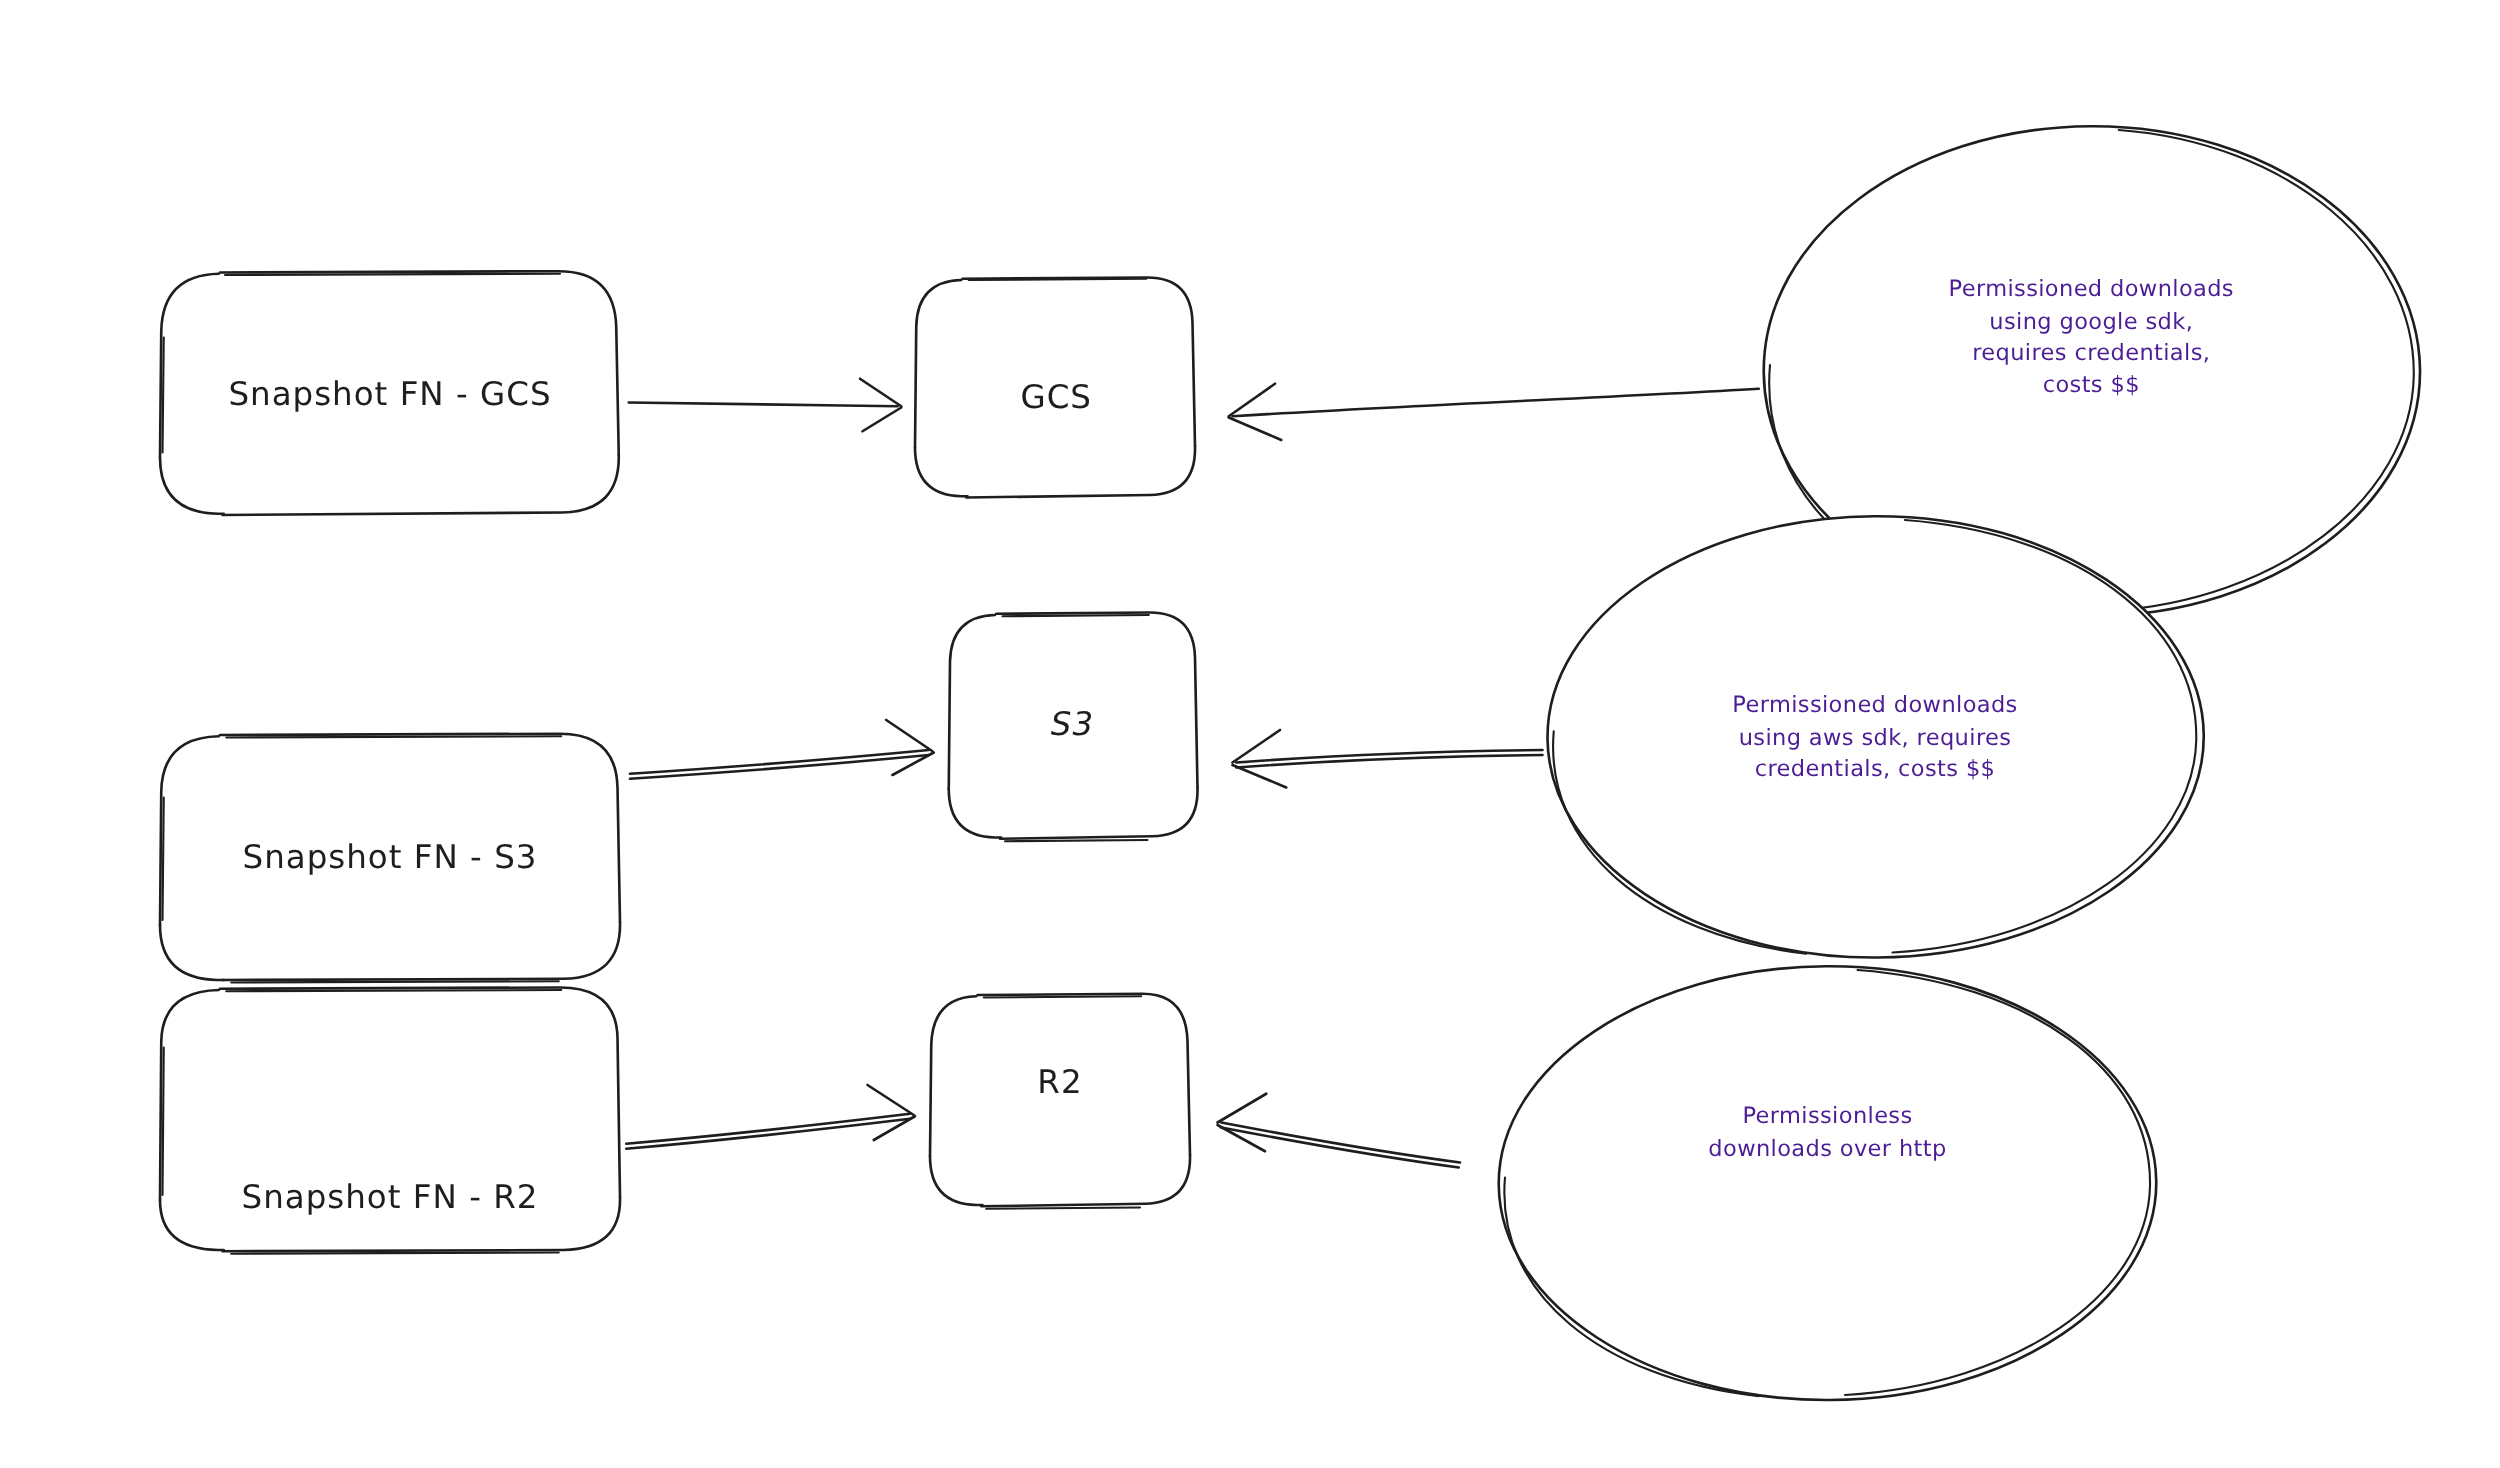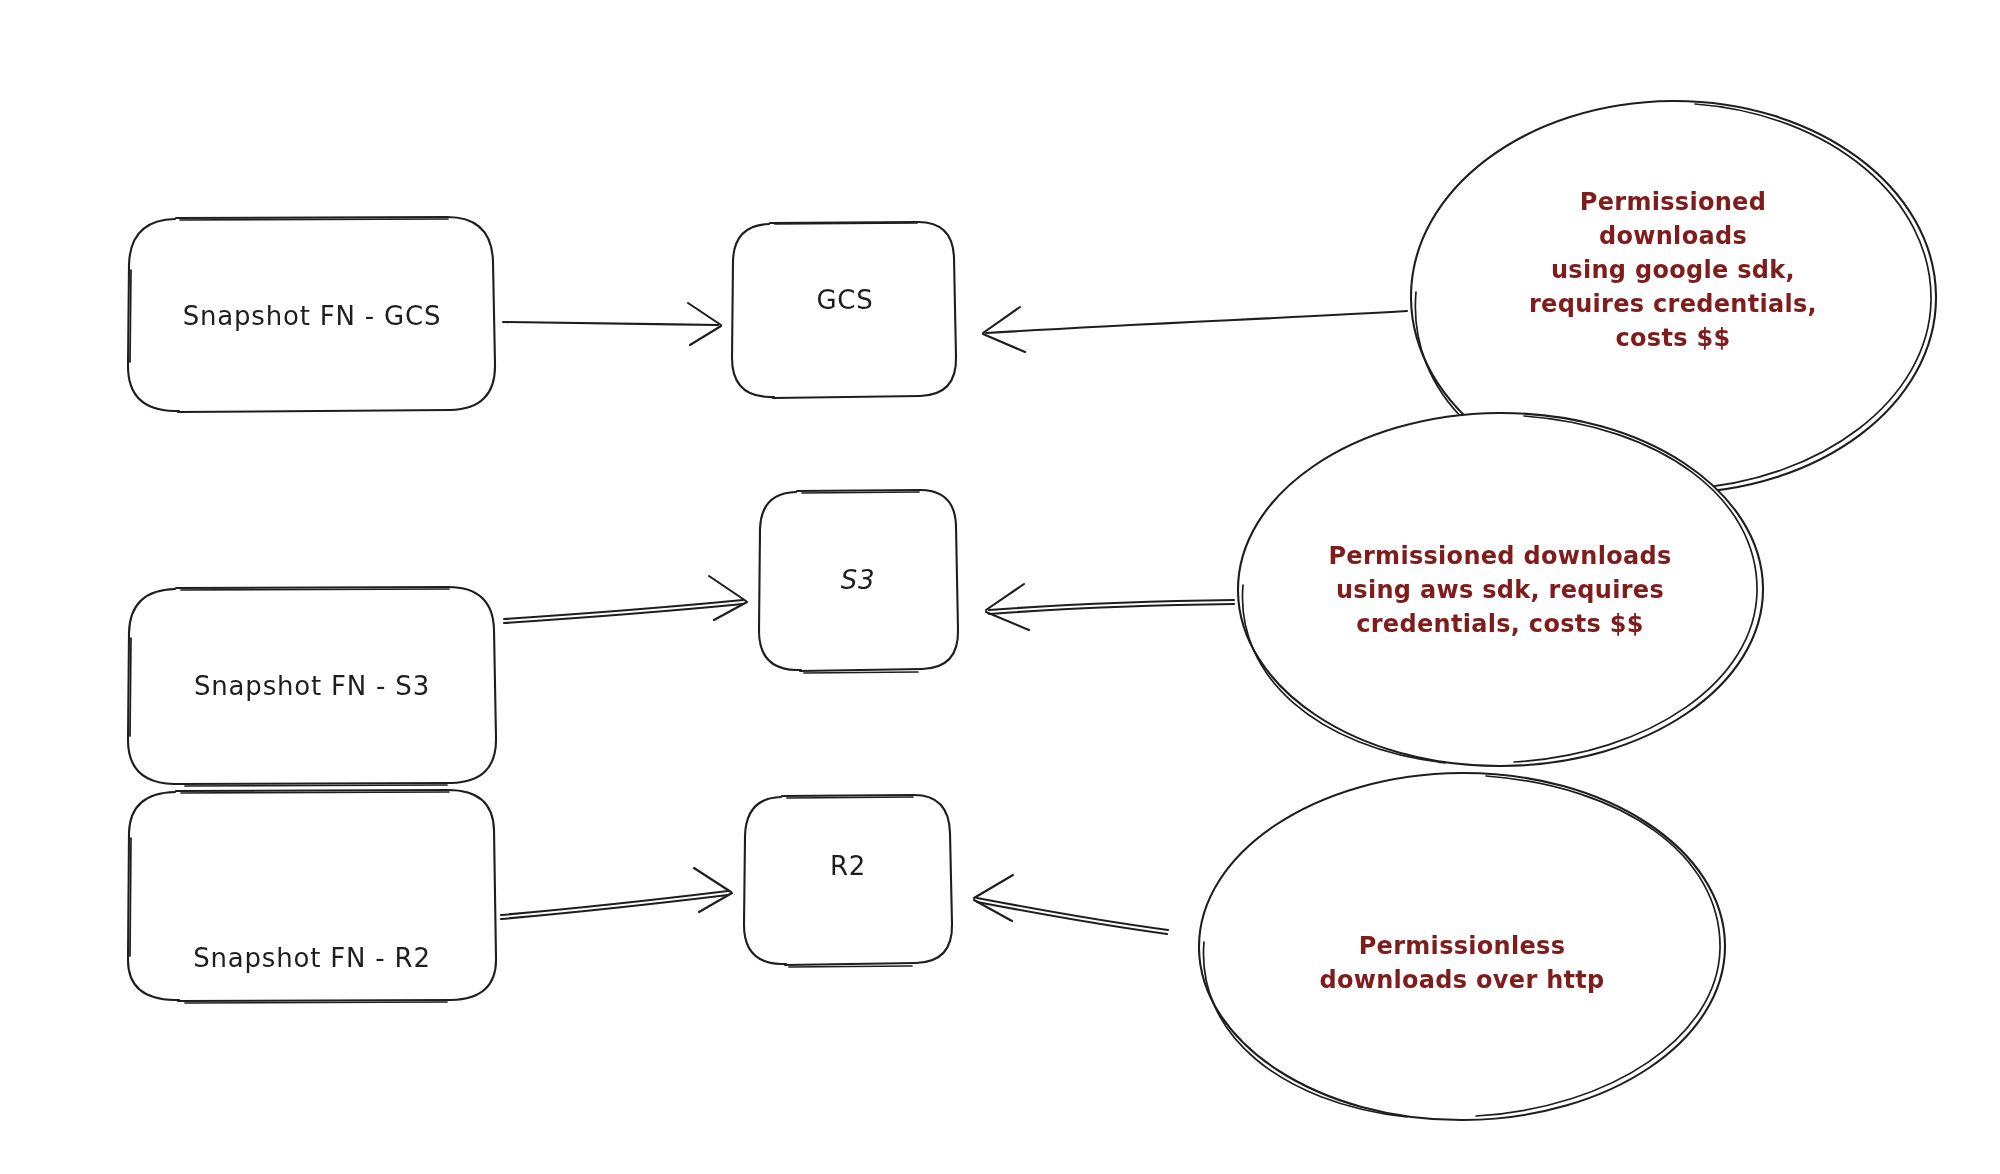--- a/index.html
+++ b/index.html
@@ -44,30 +44,29 @@
     font-family: "DejaVu Sans", sans-serif;
     font-size: 26px;
     letter-spacing: 0.8px;
     text-align: center;
     white-space: pre;
     transform: translate(-50%, -50%);
     pointer-events: none;
   }
   .bubble-label {
     position: absolute;
-    color: #7f1d1d;
+    color: #4c1d95;
     font-family: "DejaVu Sans", sans-serif;
-    font-size: 24px;
+    font-size: 18px;
     line-height: 1.42;
     letter-spacing: 0.3px;
     text-align: center;
     white-space: pre-line;
     transform: translate(-50%, -50%);
     pointer-events: none;
-    font-weight: bold;
   }
 </style>
 </head>
 <body>
 
 <div id="canvas">
 
   <svg class="diagram" viewBox="0 0 2000 1174" xmlns="http://www.w3.org/2000/svg">
 
     <g>
@@ -189,35 +188,35 @@
       <path class="stroke" d="M1168,930 C1100,921 1040,910 977,898"></path>
       <path class="stroke" d="M1167,934 C1100,925 1040,914 977,902"></path>
       <path class="stroke" d="M1013,875 L974,898"></path>
       <path class="stroke" d="M1012,921 L974,900"></path>
     </g>
 
   </svg>
 
   <div class="node-label" style="left:312px; top:316px;">Snapshot FN - GCS</div>
 
-  <div class="node-label" style="left:845px; top:300px;">GCS</div>
+  <div class="node-label" style="left:845px; top:318px;">GCS</div>
 
   <div class="bubble-label" style="left:1673px; top:270px;">Permissioned downloads
 using google sdk,
 requires credentials,
 costs $$</div>
 
   <div class="node-label" style="left:312px; top:686px;text-align:right;">Snapshot FN - S3</div>
 
   <div class="node-label" style="left:858px; top:580px;font-style:italic;">S3</div>
 
   <div class="bubble-label" style="left:1500px; top:590px;">Permissioned downloads
 using aws sdk, requires
 credentials, costs $$</div>
 
   <div class="node-label" style="left:312px; top:958px;">Snapshot FN - R2</div>
 
   <div class="node-label" style="left:848px; top:866px;">R2</div>
 
-  <div class="bubble-label" style="left:1462px; top:963px;">Permissionless
+  <div class="bubble-label" style="left:1462px; top:906px;">Permissionless
 downloads over http</div>
 
 </div>
 
 </body></html>

